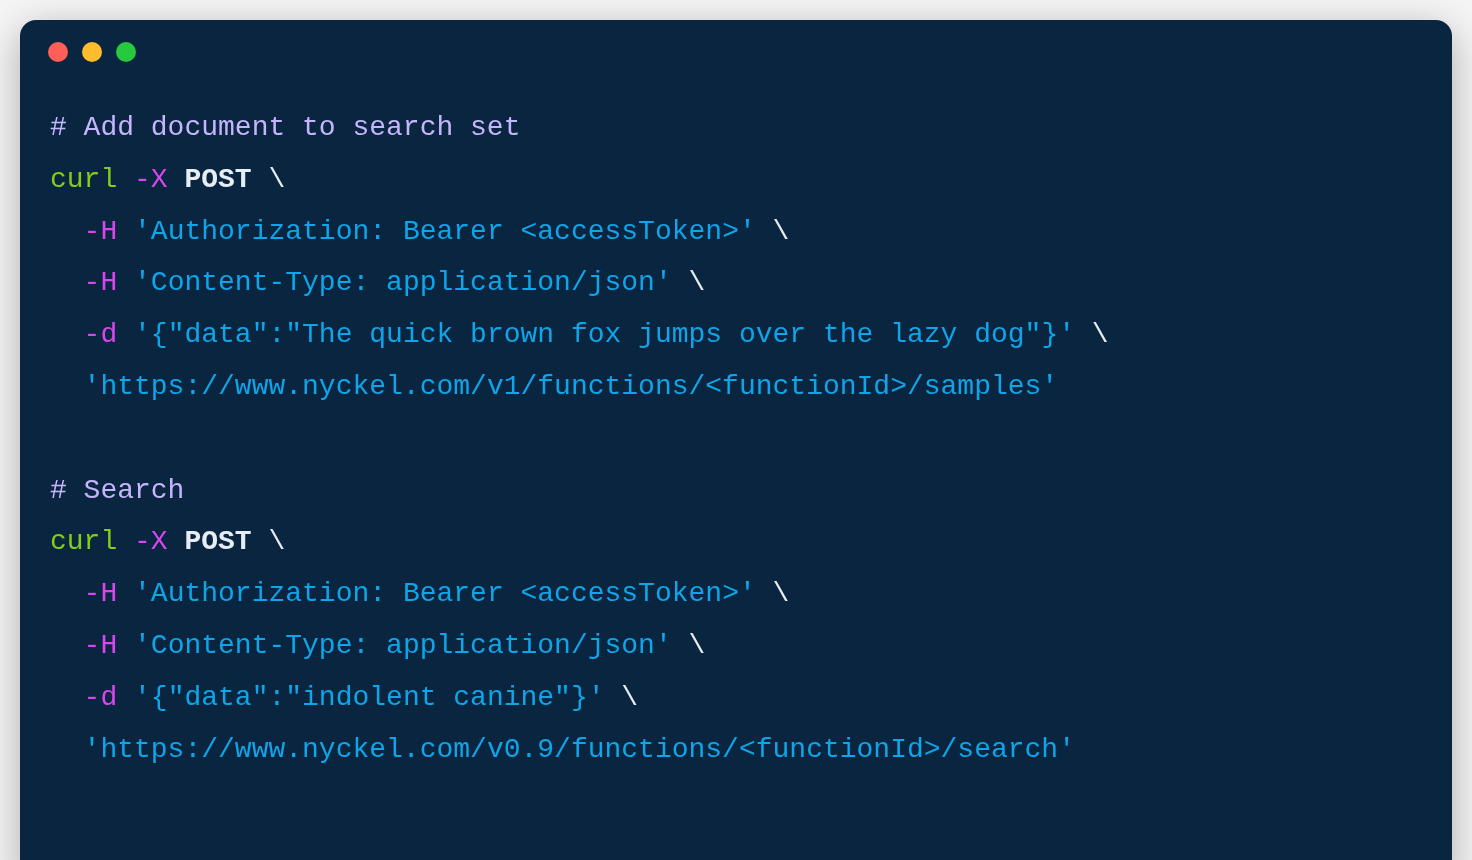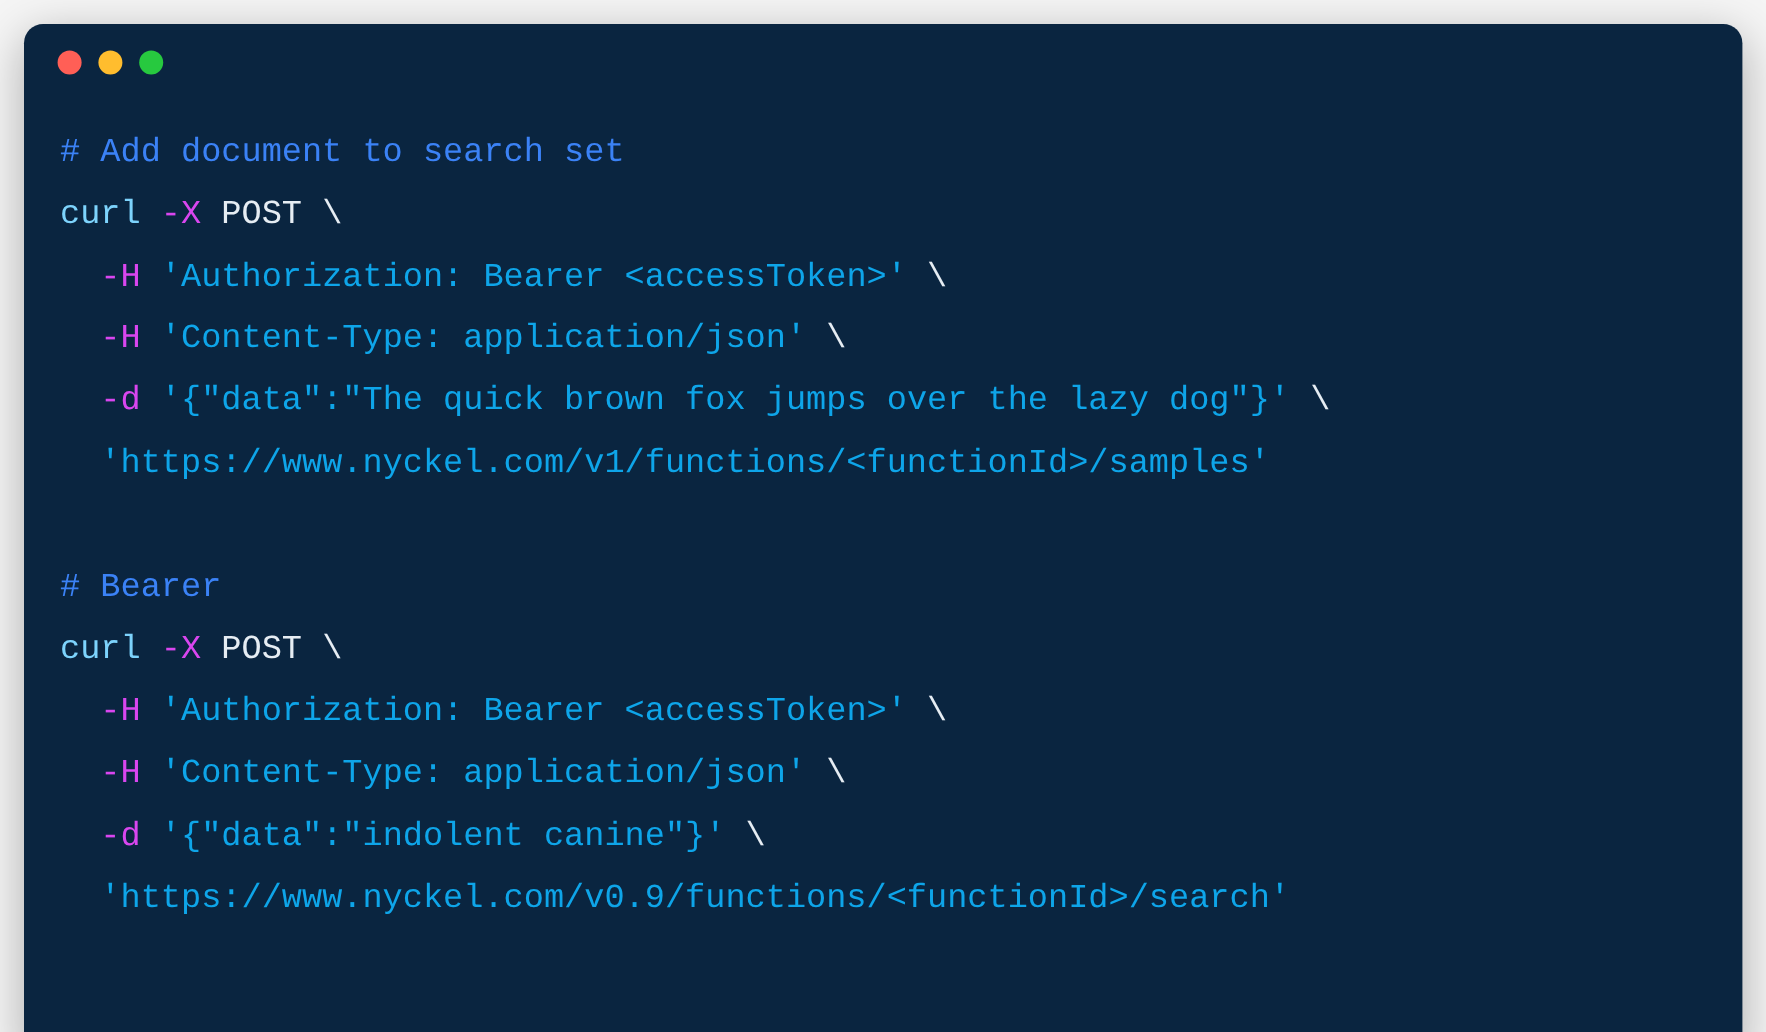--- a/index.html
+++ b/index.html
@@ -42,42 +42,42 @@
   .code-area {
     flex: 1;
     padding: 28px 30px;
     font-family: "SF Mono", ui-monospace, Menlo, Monaco, Consolas, "Liberation Mono", "Courier New", monospace;
     font-size: 28px;
     line-height: 1.85;
     color: #e6edf3;
     white-space: pre;
     overflow: auto;
   }
-  .tok-comment { color: #3b82f6; }
-  .tok-cmd     { color: #7dd3fc; text-align: center; }
+  .tok-comment { color: #c4b5fd; }
+  .tok-cmd     { color: #84cc16; text-align: center; }
   .tok-flag    { color: #d946ef; }
-  .tok-plain   { color: #e6edf3; }
+  .tok-plain   { color: #e6edf3; font-weight: bold; }
   .tok-string  { color: #0ea5e9; }
   .tok-backslash { color: #e6edf3; }
 </style>
 </head>
 <body>
 
 <div class="terminal-window">
   <div class="titlebar">
     <div class="window-control wc-close"></div>
     <div class="window-control wc-min"></div>
     <div class="window-control wc-max"></div>
   </div>
   <div class="code-area"><span class="tok-comment"># Add document to search set</span>
 <span class="tok-cmd">curl</span> <span class="tok-flag">-X</span> <span class="tok-plain">POST</span> <span class="tok-backslash">\</span>
   <span class="tok-flag">-H</span> <span class="tok-string">'Authorization: Bearer &lt;accessToken&gt;'</span> <span class="tok-backslash">\</span>
   <span class="tok-flag">-H</span> <span class="tok-string">'Content-Type: application/json'</span> <span class="tok-backslash">\</span>
   <span class="tok-flag">-d</span> <span class="tok-string">'{"data":"The quick brown fox jumps over the lazy dog"}'</span> <span class="tok-backslash">\</span>
   <span class="tok-string">'https://www.nyckel.com/v1/functions/&lt;functionId&gt;/samples'</span>
 
-<span class="tok-comment"># Bearer</span>
+<span class="tok-comment"># Search</span>
 <span class="tok-cmd">curl</span> <span class="tok-flag">-X</span> <span class="tok-plain">POST</span> <span class="tok-backslash">\</span>
   <span class="tok-flag">-H</span> <span class="tok-string">'Authorization: Bearer &lt;accessToken&gt;'</span> <span class="tok-backslash">\</span>
   <span class="tok-flag">-H</span> <span class="tok-string">'Content-Type: application/json'</span> <span class="tok-backslash">\</span>
   <span class="tok-flag">-d</span> <span class="tok-string">'{"data":"indolent canine"}'</span> <span class="tok-backslash">\</span>
   <span class="tok-string">'https://www.nyckel.com/v0.9/functions/&lt;functionId&gt;/search'</span></div>
 </div>
 
 </body></html>

